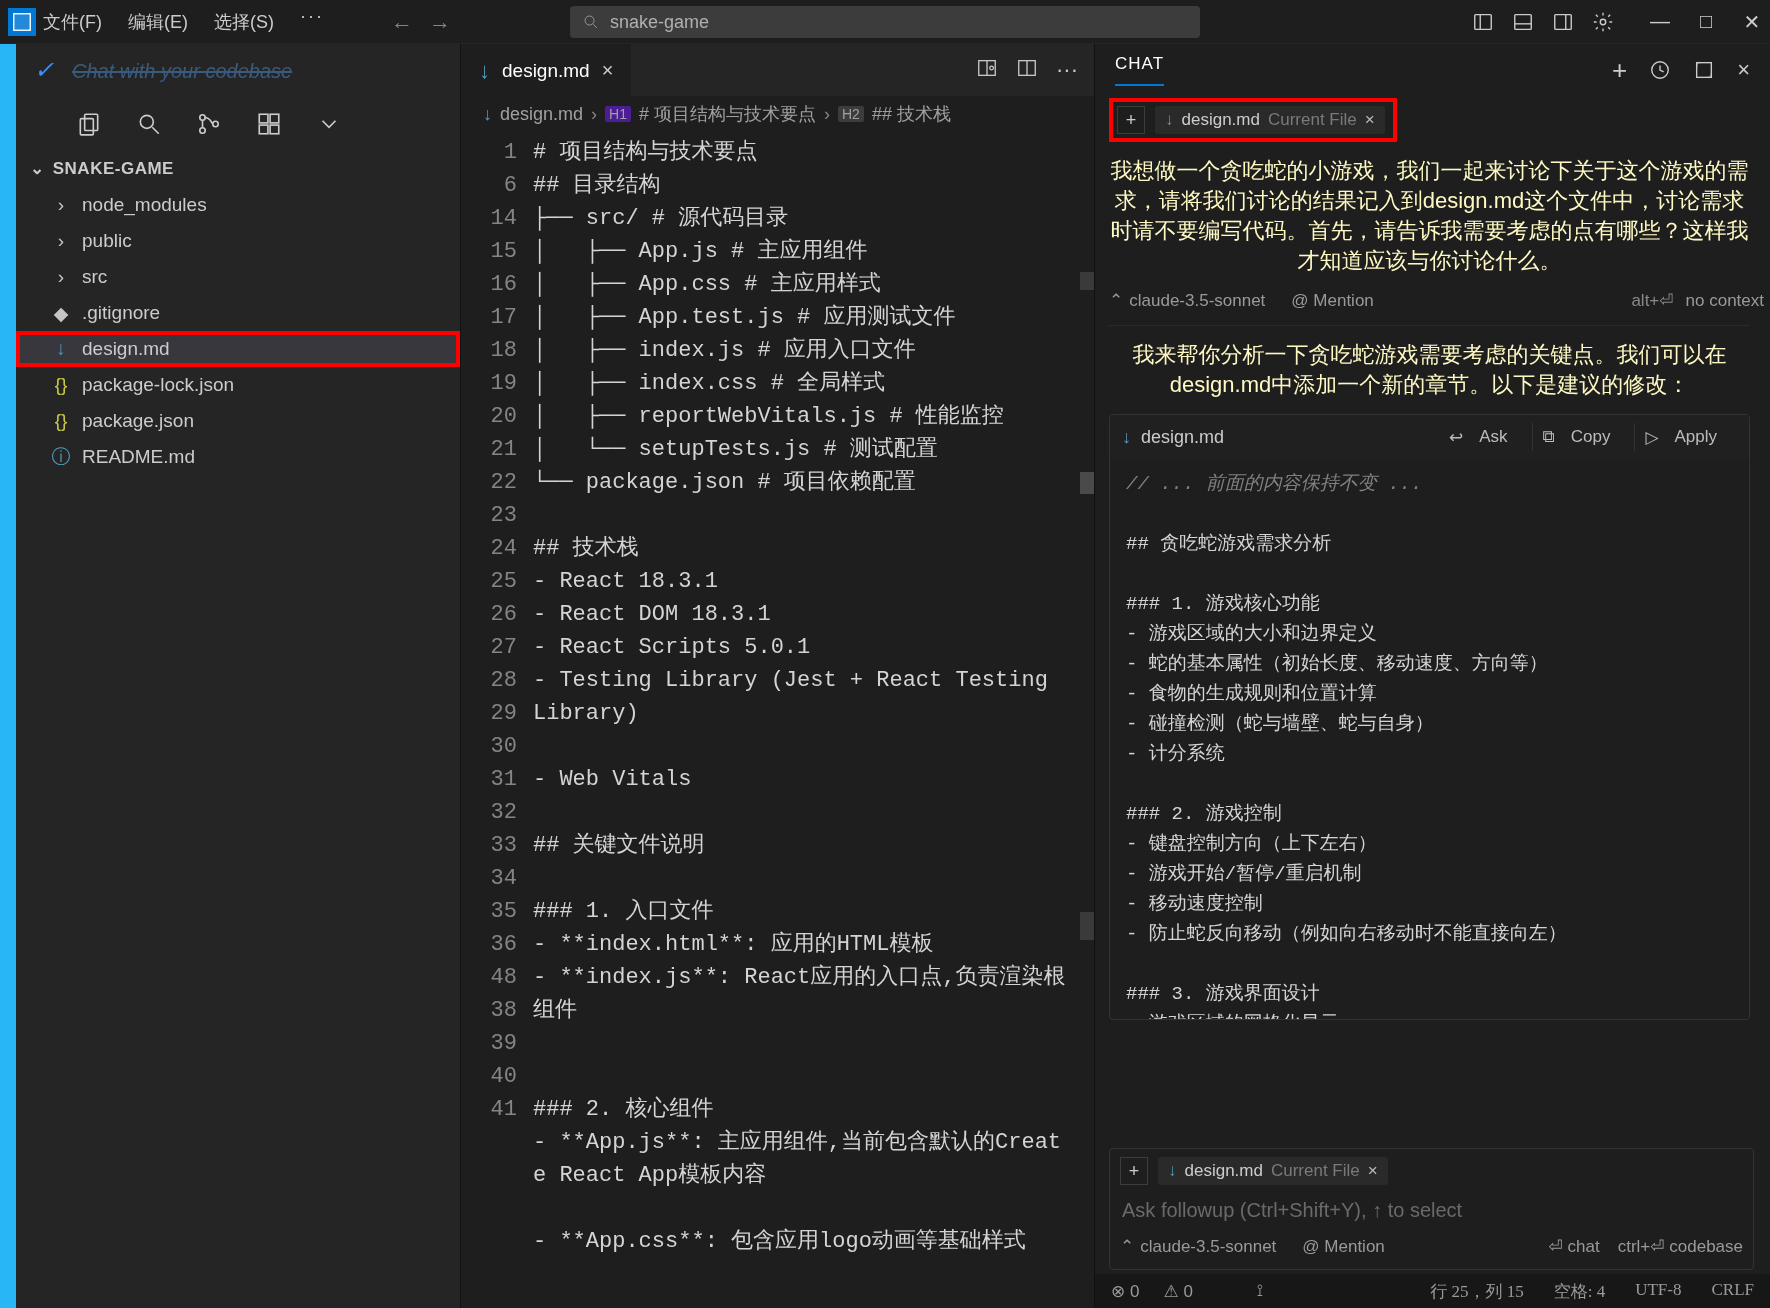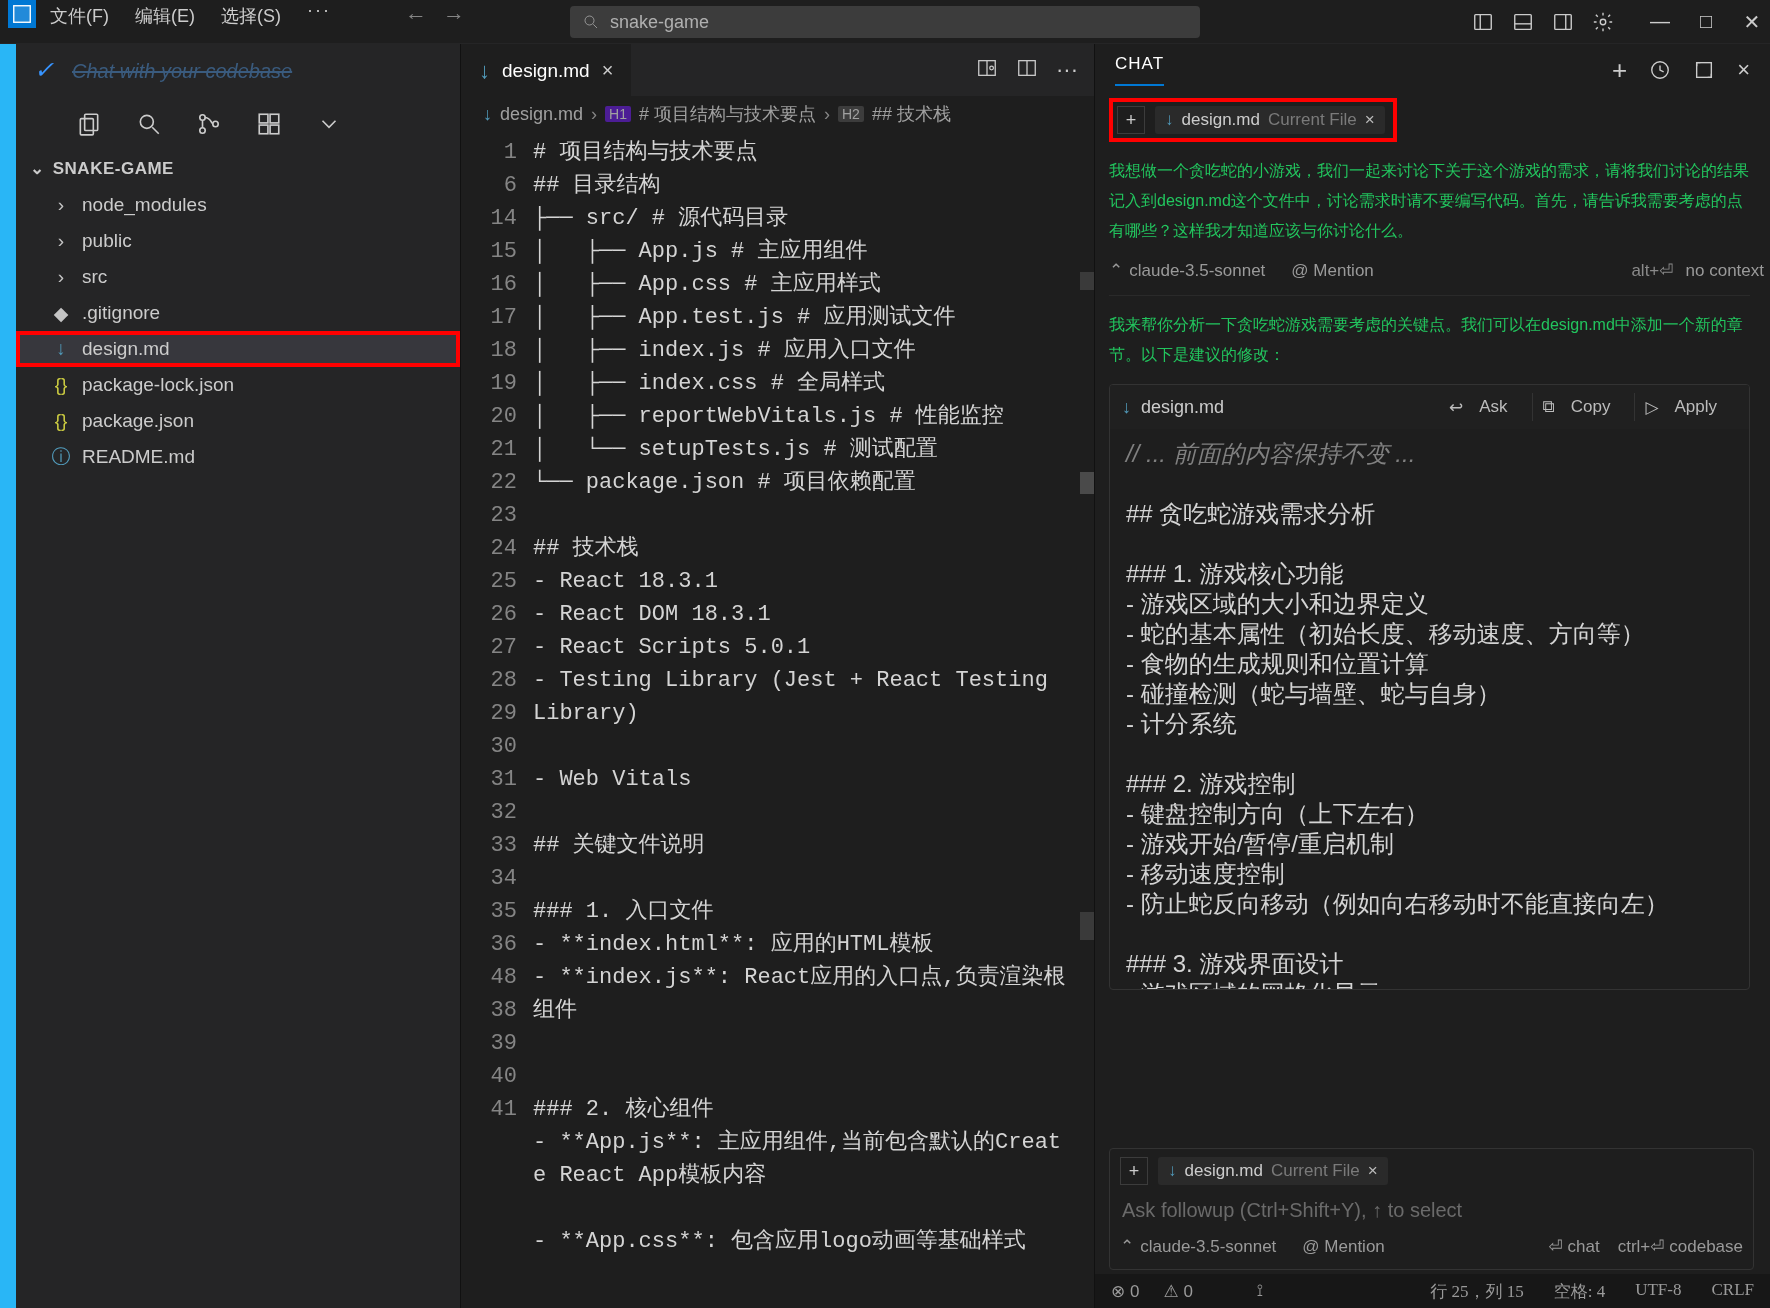--- a/index.html
+++ b/index.html
@@ -1,19 +1,19 @@
 <!DOCTYPE html>
 <html><head>
 <meta charset="utf-8">
 <style>
   * { margin: 0; padding: 0; box-sizing: border-box; }
   html, body { width: 1770px; height: 1308px; overflow: hidden; background: #1e1e1e; color: #cccccc; font-family: "Segoe UI", sans-serif; font-size: 18px; }
   body { display: flex; flex-direction: column; }
   
-  .titlebar { height: 44px; background: #1e1e1e; display: flex; gap: 8px; padding: 0 8px; border-bottom: 1px solid #252526; }
+  .titlebar { height: 44px; background: #1e1e1e; display: flex; align-items: center; gap: 1px; padding: 0 8px; border-bottom: 1px solid #252526; }
   .titlebar .logo { width: 28px; height: 28px; background: #0078d4; display:flex;align-items:center;justify-content:center;font-size:15px; }
   .titlebar .logo svg { width:22px; height:22px; }
   .menubar { display: flex; gap: 14px; }
   .menu-item { padding: 4px 6px; cursor: pointer; white-space: nowrap; }
   .menu-ellipsis { padding:0 6px; letter-spacing:2px; }
   .nav-arrows { display:flex; gap:16px; margin-left:60px; font-size:22px; color:#858585; }
   .nav-arrows span { cursor:pointer; }
   .searchbox { position:absolute; left:50%; transform:translateX(-50%); top:6px; width:630px; height:32px; background:#3c3c3c; border-radius:4px; display:flex; align-items:center; gap:10px; padding:0 12px; color:#b0b0b0; font-size:18px; }
   .title-right { margin-left:auto; display:flex; align-items:center; gap:18px; color:#cccccc; }
   .title-right svg { width:22px; height:22px; fill:none; stroke:#cccccc; stroke-width:1.5; }
@@ -68,31 +68,31 @@
   .chat-hdr .label { font-size:17px; letter-spacing:1px; color:#ffffff; padding-bottom:10px; border-bottom:2px solid #0078d4; }
   .chat-hdr-tools { margin-left:auto; display:flex; gap:22px; align-items:center; }
   .chat-hdr-tools svg { width:22px; height:22px; fill:none; stroke:#cccccc; stroke-width:1.5; }
   .chat-body { flex:1; overflow:hidden; display:flex; flex-direction:column; gap:14px; padding:2px 6px 0 14px; }
   .context-box { border:4px solid #ff0000; padding:4px; display:flex; align-items:center; gap:10px; width:288px; }
   .context-box .plus { width:28px; height:28px; border:1px solid #3c3c3c; display:flex; align-items:center; justify-content:center; background:#1e1e1e; }
   .chip { display:flex; align-items:center; gap:8px; background:#2a2a2a; padding:4px 10px; border-radius:3px; font-size:17px; }
   .chip .ci { color:#519aba; }
   .chip .dim { color:#7a7a7a; }
   .chip .x { color:#bbbbbb; cursor:pointer; }
-  .msg { font-size:16px; line-height:30px; color:#22c55e; padding-right:14px; }
+  .msg { font-size:22px; line-height:30px; color:#fef9c3; padding-right:14px;text-align:center; }
   .model-row { display:flex; align-items:center; gap:26px; font-size:17px; color:#9a9a9a; }
   .model-row .right { margin-left:auto; display:flex; align-items:center; gap:12px; }
   .kbd { background:transparent; color:#8a8a8a; }
   .code-preview { border:1px solid #333; border-radius:4px; margin-right:14px; display:flex; flex-direction:column; overflow:hidden; }
   .cp-hdr { display:flex; align-items:center; gap:10px; padding:8px 12px; background:#202020; }
   .cp-hdr .ci { color:#519aba; }
   .cp-hdr .actions { margin-left:auto; display:flex; gap:4px; font-size:17px; }
   .cp-hdr .actions span { display:flex; align-items:center; gap:6px; padding:2px 10px; border-left:1px solid #333; cursor:pointer; color:#bcbcbc; }
   .cp-hdr .actions span:first-child { border-left:none; }
-  .cp-body { padding:10px 16px; font-family:Liberation Sans, sans-serif; font-size:24px; line-height:30px; color:#d4d4d4; white-space:pre-wrap; max-height:560px; overflow:hidden; }
+  .cp-body { padding:10px 16px; font-family:Liberation Mono, monospace; font-size:19px; line-height:30px; color:#d4d4d4; white-space:pre-wrap; max-height:560px; overflow:hidden; }
   .cp-body .cmt { color:#808080; font-style:italic; }
   .followup-box { border:1px solid #333; border-radius:4px; margin:10px 16px 4px 14px; padding:8px 10px 12px; display:flex; flex-direction:column; gap:10px; background:#1e1e1e; }
   .followup-top { display:flex; align-items:center; gap:10px; }
   .followup-top .plusb { width:28px; height:28px; border:1px solid #3c3c3c; display:flex; align-items:center;justify-content:center; }
   .placeholder { color:#6a6a6a; font-size:20px; padding:4px 2px; }
   .fu-row { display:flex; align-items:center; gap:26px; font-size:17px; color:#9a9a9a; }
   .fu-row .right { margin-left:auto; display:flex; gap:18px; align-items:center; }
   .statusbar { height:34px; background:#171717; color:#9a9a9a; display:flex; align-items:center; padding:0 16px; font-size:17px; gap:24px; }
   .statusbar .right { margin-left:auto; display:flex; gap:30px;font-family:Liberation Serif, serif; }
 

